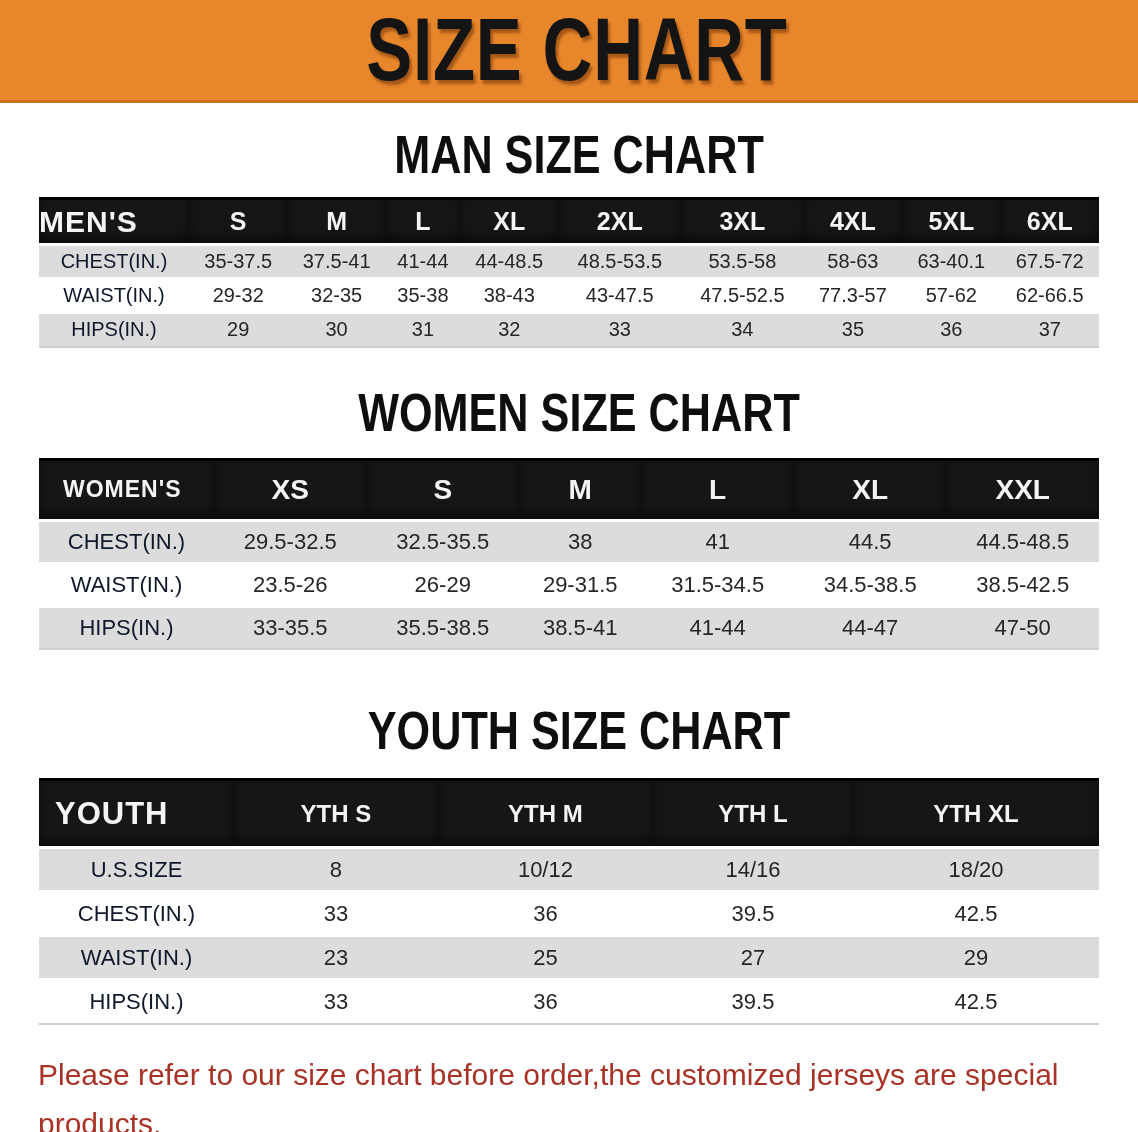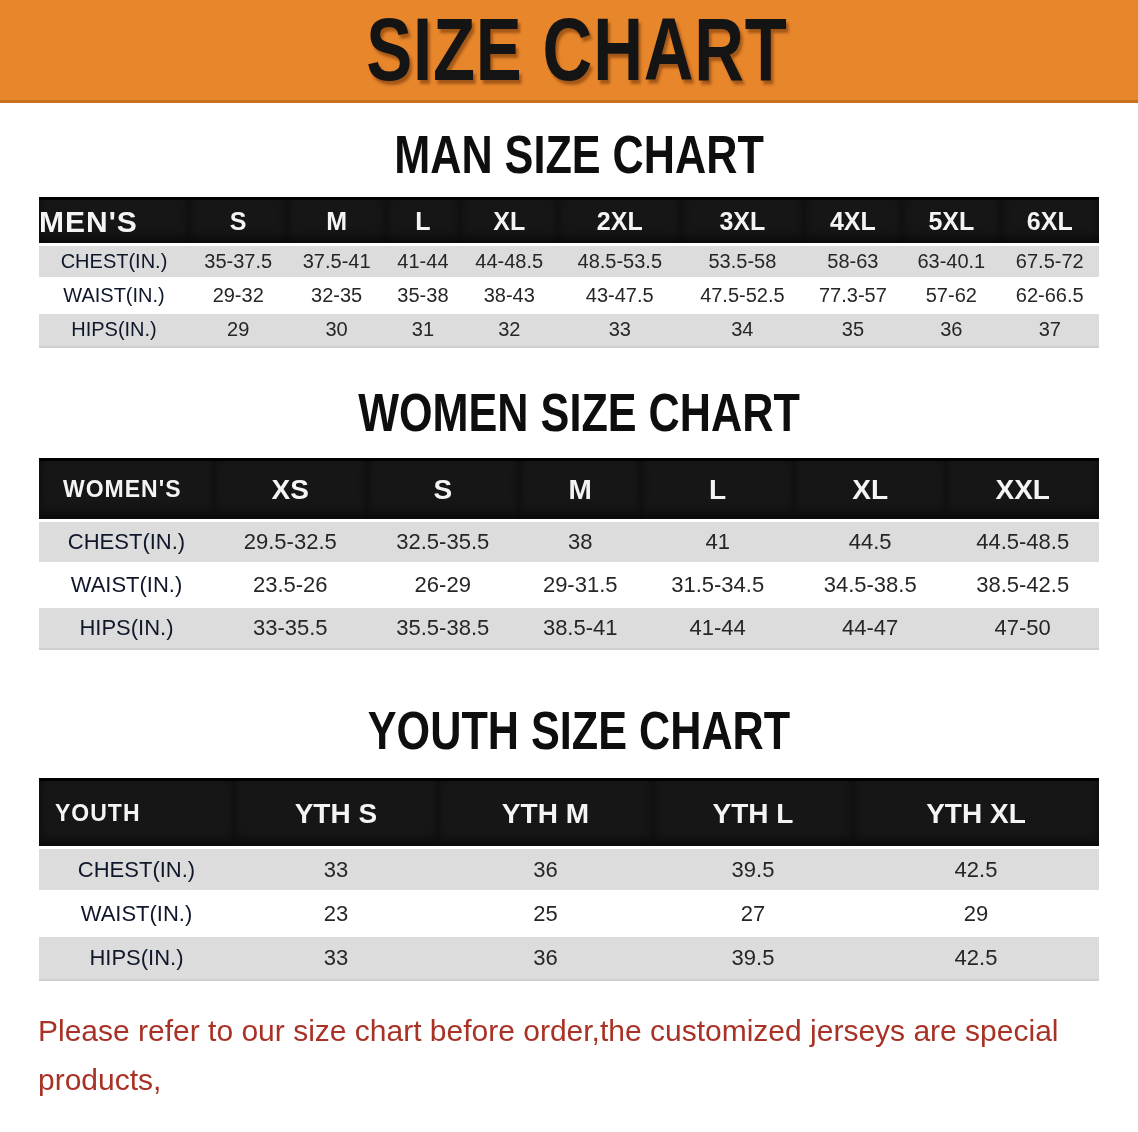--- a/index.html
+++ b/index.html
@@ -96,22 +96,22 @@
   table.sizetable tbody tr td{border-top:3px solid #fff;}
   
   .t-men thead th{height:46px;font-size:25px;}
   .t-men thead th.corner{font-size:30px;width:150px;}
   .t-men td{height:34px;font-size:20px;}
   
   .t-women thead th{height:61px;font-size:28px;}
   .t-women thead th.corner{font-size:23px;padding-left:24px;width:175px;}
   .t-women td{height:43px;font-size:22px;}
   
-  .t-youth thead th{height:68px;font-size:28px;}
-  .t-youth thead th.corner{font-size:23px;padding-left:16px;width:195px;}
+  .t-youth thead th{height:68px;font-size:24px;}
+  .t-youth thead th.corner{font-size:31px;padding-left:16px;width:195px;}
   .t-youth td{height:44px;font-size:22px;}
   
   .footer-note{
     margin-top:25px;
     padding:0 38px;
     color:var(--footer-red);
     font-size:30px;
     line-height:49px;
     font-weight:normal;
   }
@@ -240,20 +240,27 @@
         <tr>
           <th class="corner">YOUTH</th>
           <th>YTH S</th>
           <th>YTH M</th>
           <th>YTH L</th>
           <th>YTH XL</th>
         </tr>
       </thead>
     <tbody>
         <tr>
+          <td class="rowlabel">U.S.SIZE</td>
+          <td>8</td>
+          <td>10/12</td>
+          <td>14/16</td>
+          <td>18/20</td>
+        </tr>
+        <tr>
           <td class="rowlabel">CHEST(IN.)</td>
           <td>33</td>
           <td>36</td>
           <td>39.5</td>
           <td>42.5</td>
         </tr>
         <tr>
           <td class="rowlabel">WAIST(IN.)</td>
           <td>23</td>
           <td>25</td>

